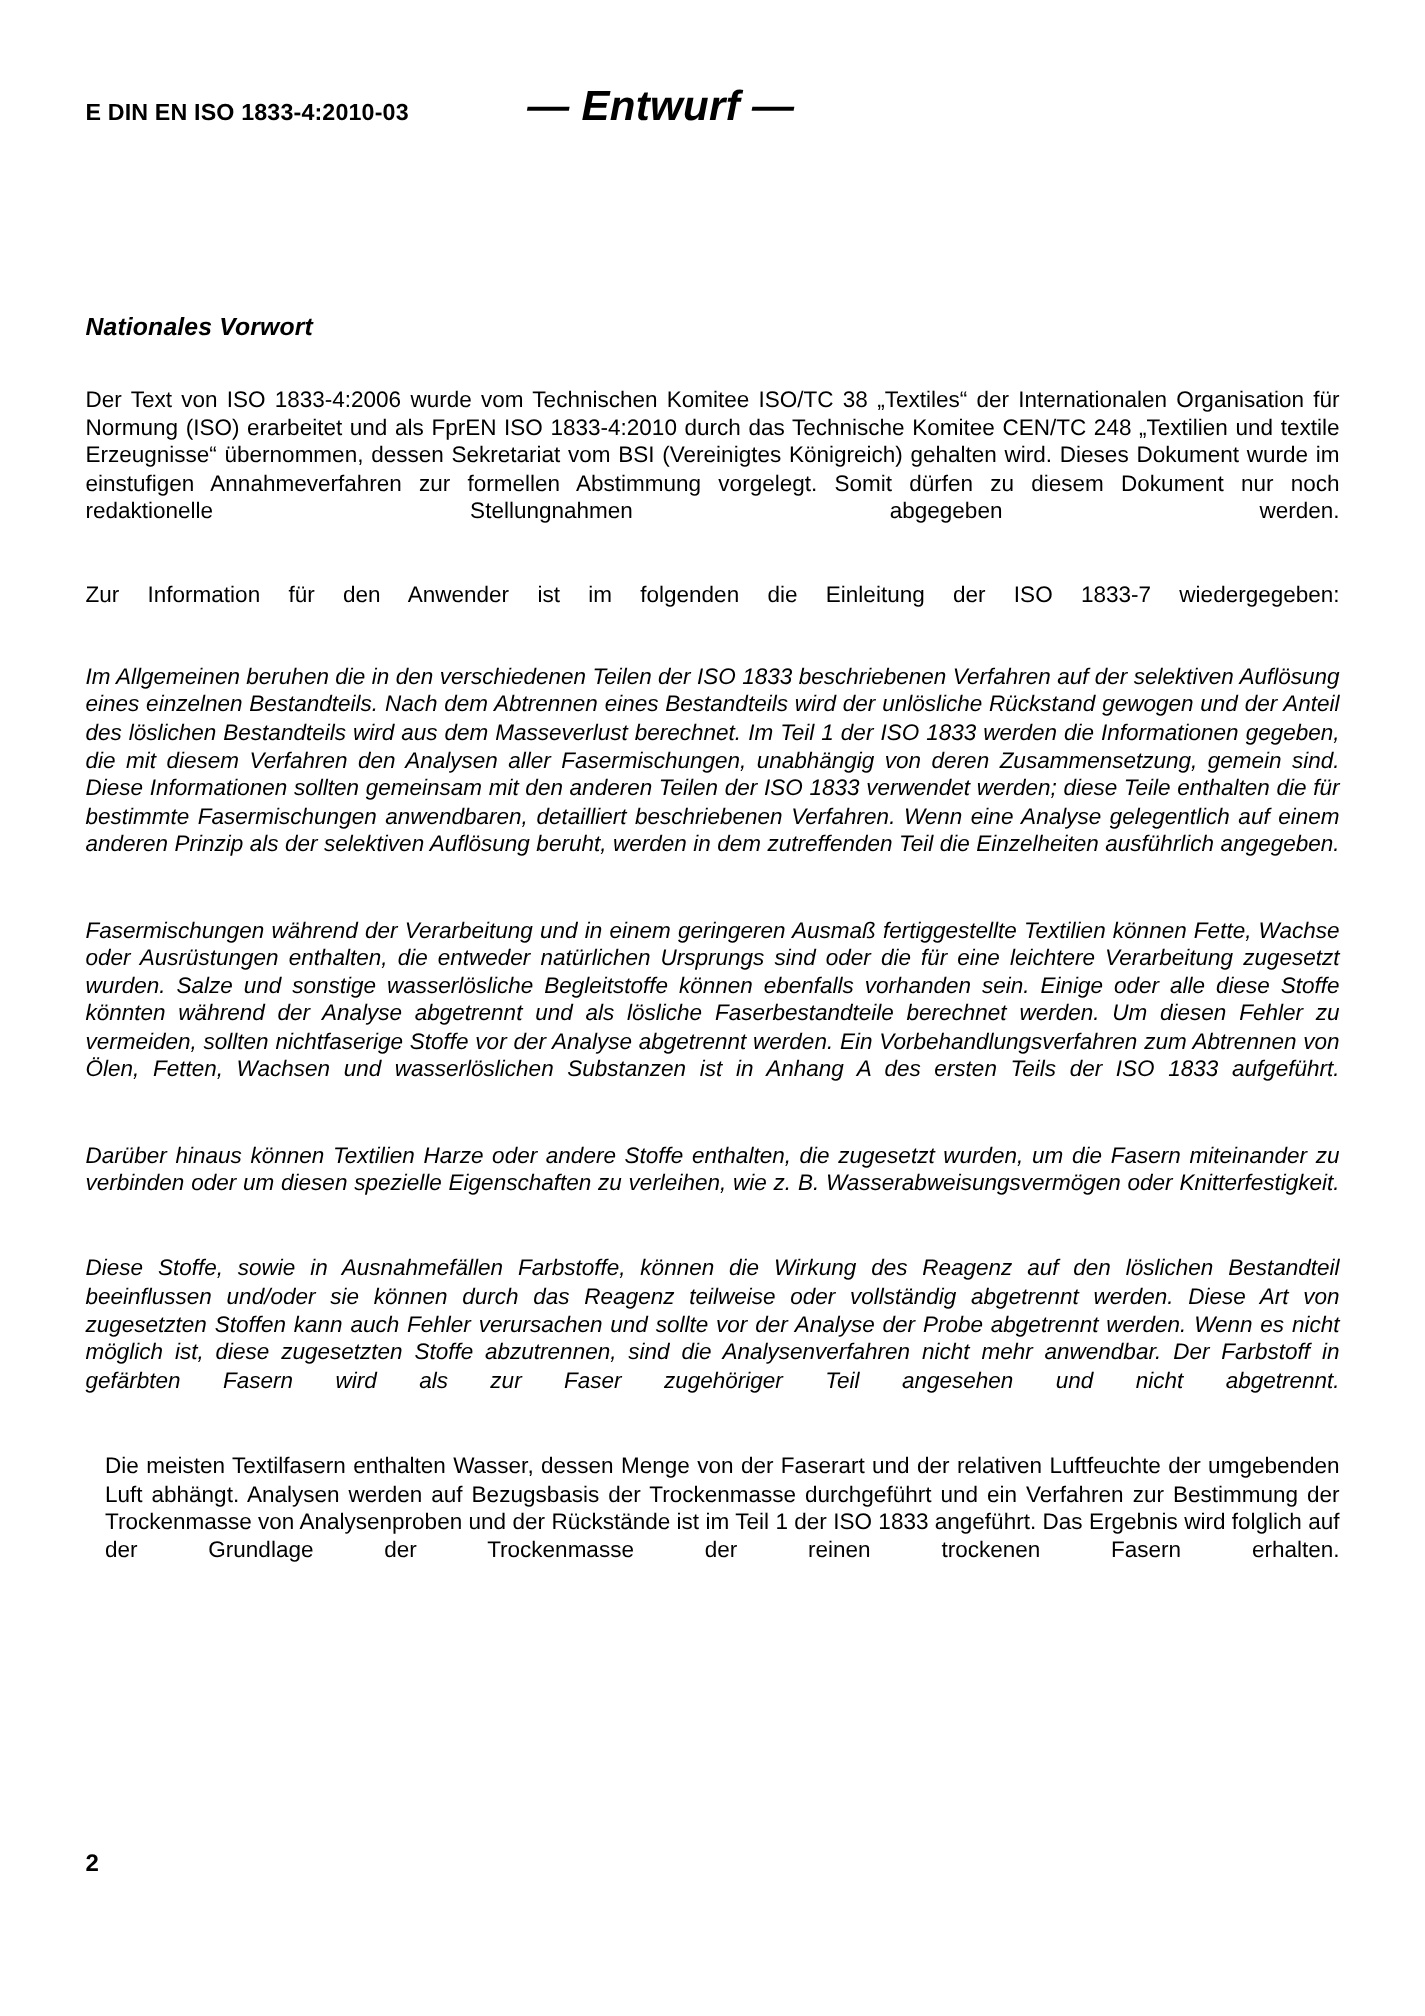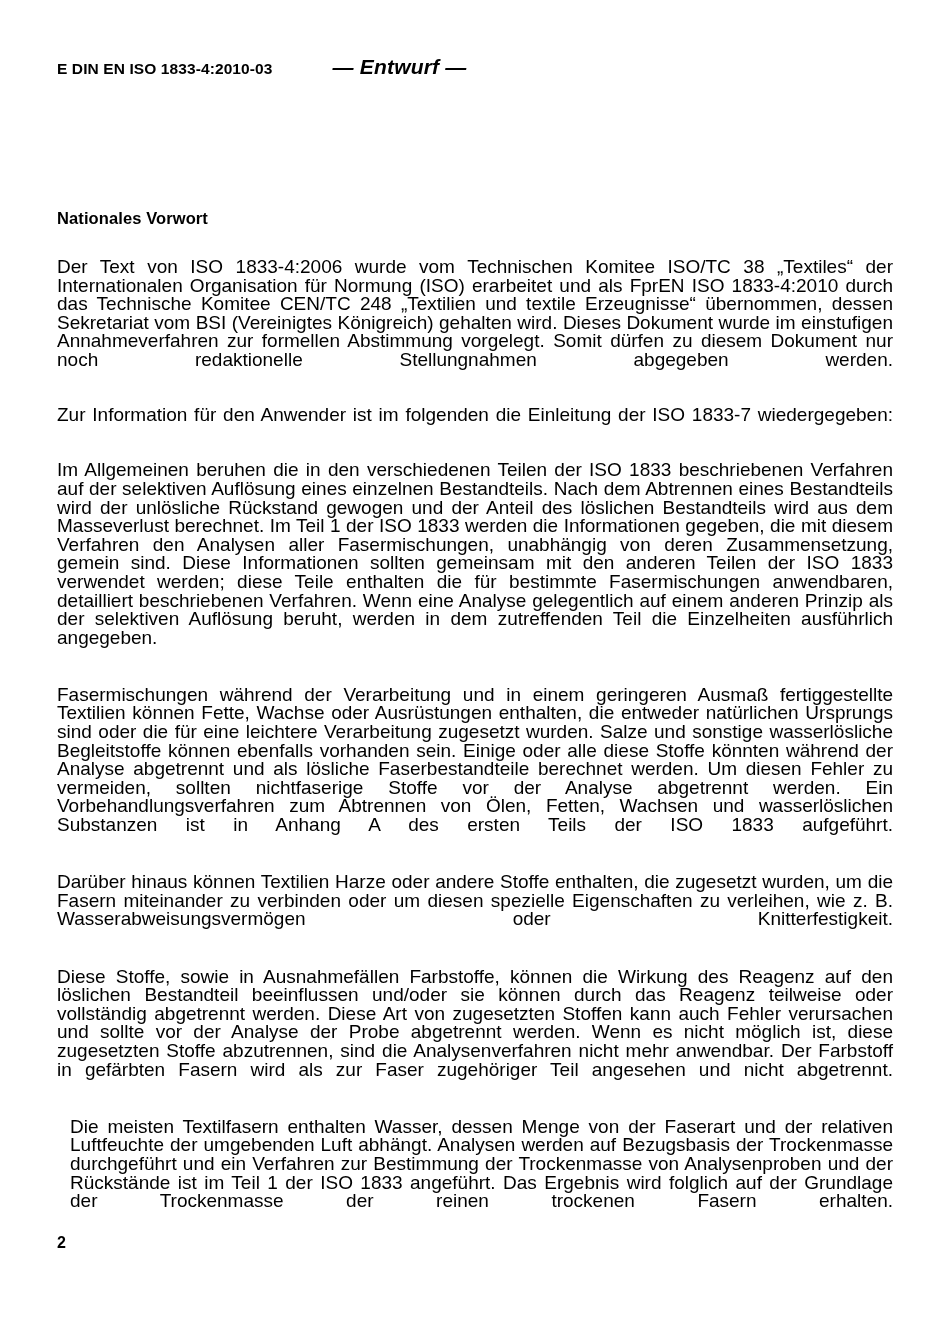--- a/index.html
+++ b/index.html
@@ -32,65 +32,66 @@
     display: flex;
     align-items: baseline;
   }
   .header-std-id {
     font-size: 15.5px;
     font-weight: bold;
     letter-spacing: 0.1px;
     white-space: nowrap;
   }
   .header-draft-mark {
-    margin-left: 60px;
-    font-size: 21px;
+    margin-left: 79px;
+    font-size: 28px;
     font-weight: bold;
     font-style: italic;
     white-space: nowrap;
     letter-spacing: 0.2px;
   }
 
   
   .content {
     position: absolute;
     left: 57px;
     top: 208px;
     width: 836px;
   }
 
   .section-heading {
     font-size: 16.5px;
     font-weight: bold;
     line-height: 20px;
     margin: 0 0 30px 0;
     letter-spacing: 0.1px;
+    font-style: italic;
   }
 
   p.body-para {
-    font-size: 19px;
+    font-size: 15px;
     line-height: 18.6px;
     margin: 0 0 18px 0;
     text-align: justify;
     text-justify: inter-word;
     hyphens: none;
   }
   p.body-para:last-child {
     margin-bottom: 0;
     margin-left: 13px;
   }
   
   p.body-para::after {
     content: "";
     display: inline-block;
     width: 100%;
   }
 
   
-  p.gap-lg { margin-bottom: 20px; }
+  p.gap-lg { margin-bottom: 20px; font-style: italic; }
 
   
   .page-folio {
     position: absolute;
     left: 57px;
     top: 1234px;
     font-size: 16px;
     font-weight: bold;
     line-height: 18px;
   }

